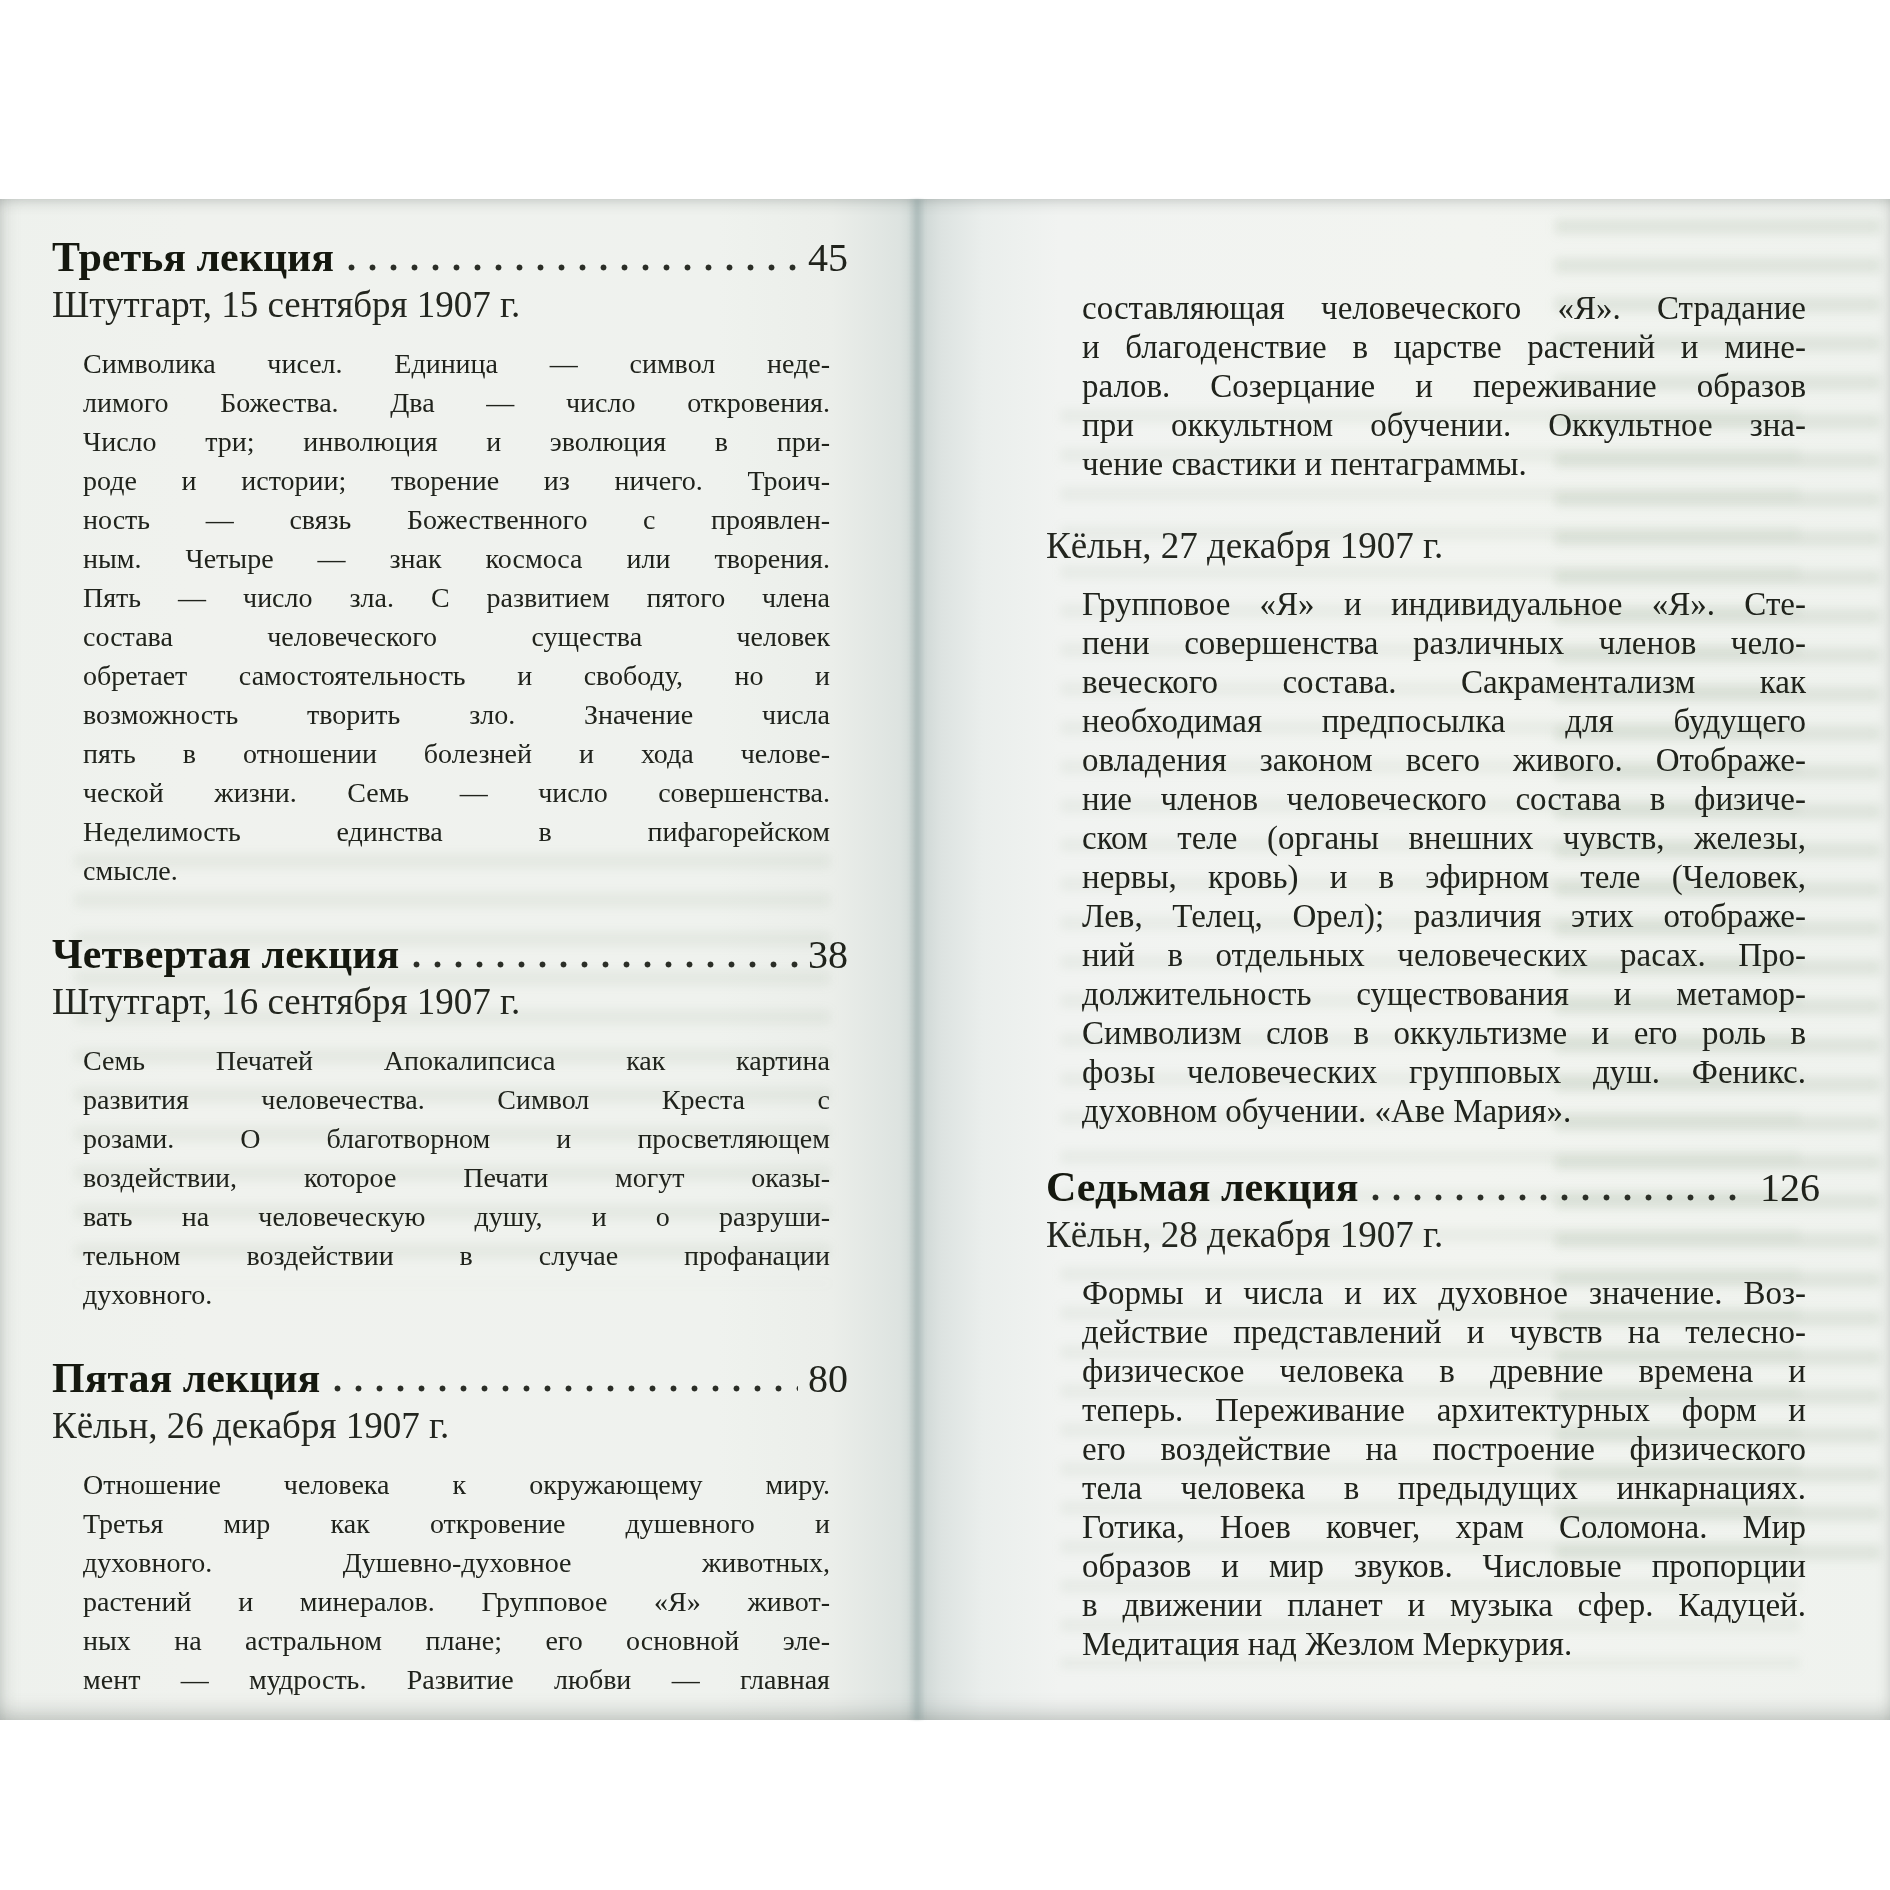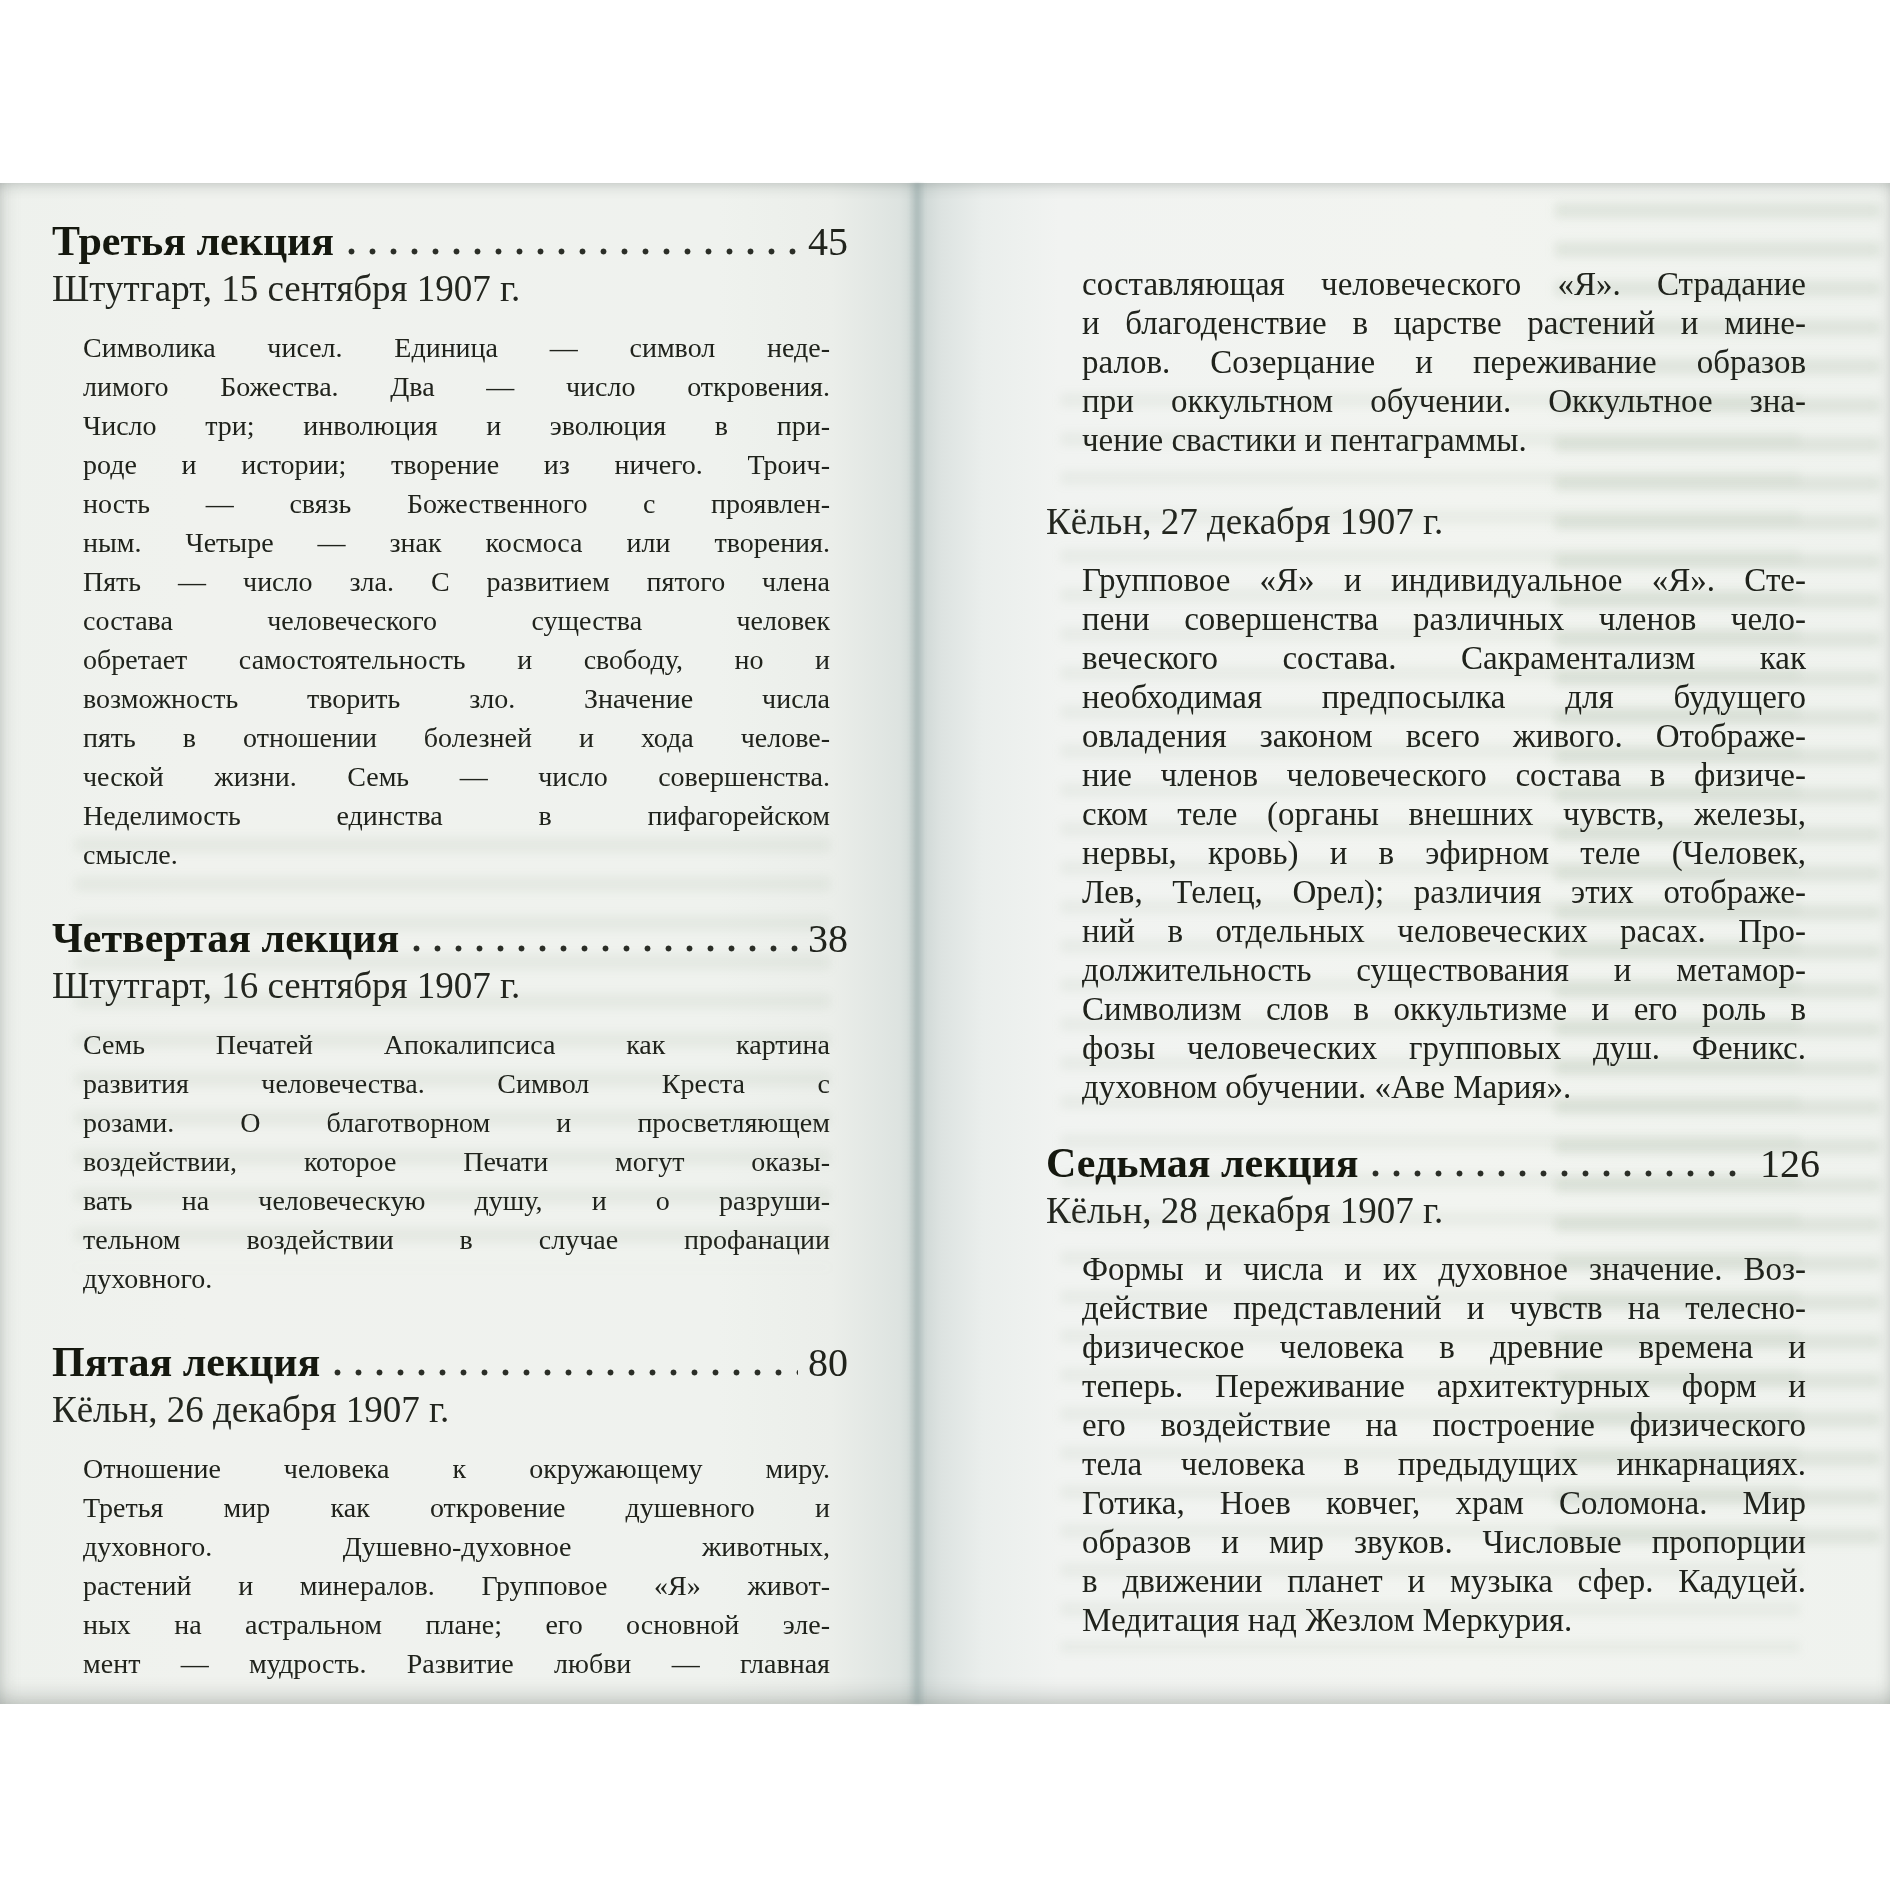--- a/index.html
+++ b/index.html
@@ -4,21 +4,21 @@
 <style>
   html, body {
     margin: 0; padding: 0;
     width: 1890px; height: 1890px;
     background: #ffffff;
     overflow: hidden;
   }
   
   .photo {
     position: absolute;
-    left: 0; top: 183px;
+    left: 0; top: 199px;
     width: 1890px; height: 1521px;
     background:
       linear-gradient(90deg,
         #eef1ed 0%, #f0f2ee 10%, #eff2ee 38%, #ebeeea 44%,
         #dde3e0 47.6%, #ccd5d3 48.6%, #dde3e1 49.8%,
         #eaeeec 52%, #f1f3f1 56%, #f2f4f0 78%, #eff2ee 100%);
     box-shadow:
       inset 0 10px 14px -8px rgba(90,100,95,.30),
       inset 0 -16px 20px -10px rgba(90,100,95,.33),
       inset 16px 0 20px -14px rgba(90,100,95,.20),
@@ -81,21 +81,21 @@
     font-size: 37px; line-height: 44px;
     margin-top: 3px;
     color: #23261f;
   }
 
   .entry-summary {
     margin: 17px 18px 0 31px;
     font-size: 28px; line-height: 39px;
   }
   .right .entry-summary { margin: 17px 14px 0 36px; font-size: 33px; }
-  .entry-summary.continuation { margin-top: 8px; margin-bottom: 40px; }
+  .entry-summary.continuation { margin-top: 16px; margin-bottom: 40px; }
 
   .tline { text-align: justify; text-align-last: justify; }
   .tline.last { text-align-last: left; }
 </style>
 </head>
 <body>
 
 <div class="photo">
   <div class="spine"></div>
   <div class="bleed b-right-margin"></div>

